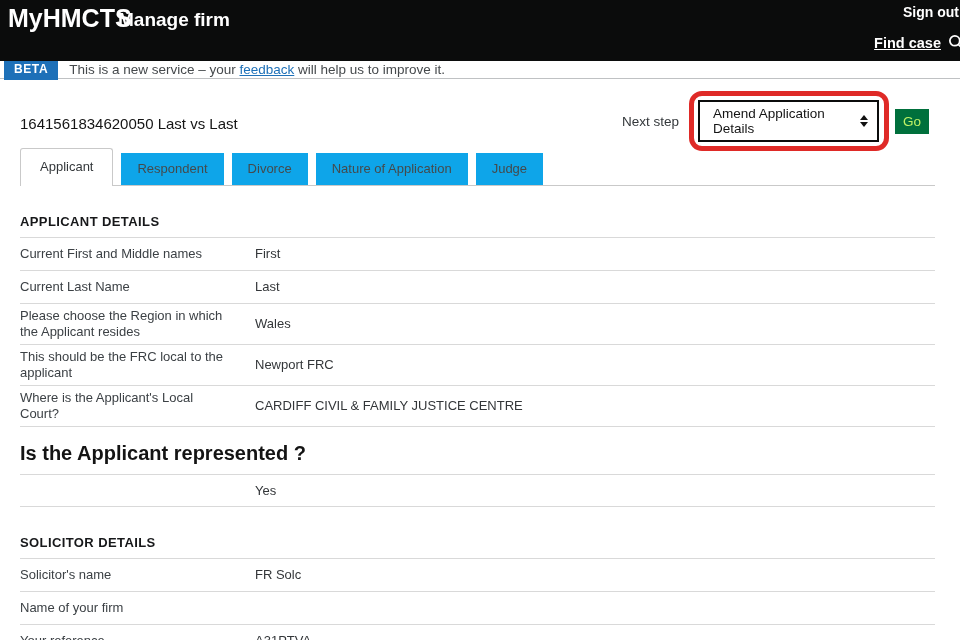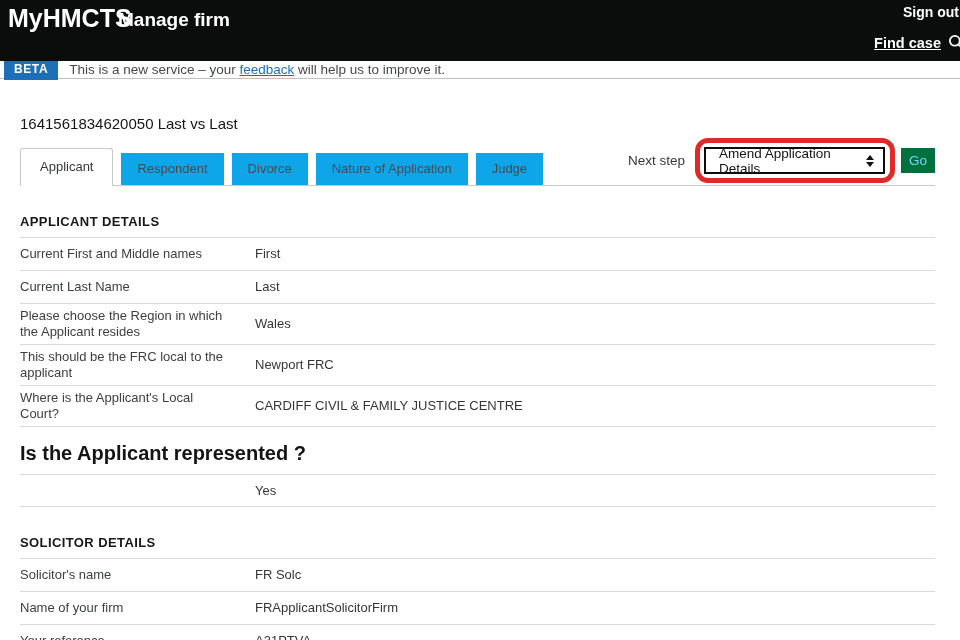--- a/index.html
+++ b/index.html
@@ -21,32 +21,32 @@
   .phase { height:18px; border-bottom:1px solid #bfc1c3; display:flex; align-items:center; padding-left:4px; background:#fff; }
   .beta-badge { background:#1d70b8; color:#fff; font-size:12px; font-weight:700; letter-spacing:.6px; padding:3px 10px 4px; }
   .phase-text { margin-left:11px; font-size:13.5px; color:#45494c; }
   .phase-text a { color:#1d70b8; text-decoration:underline; }
 
   
   .main { padding-left:20px; width:935px; }
 
   .case-row { position:relative; height:73px; }
   .case-title { position:absolute; left:0; top:36px; font-size:15px; font-weight:400; color:#151515; }
-  .next-step { position:absolute; right:0; top:21px; display:flex; align-items:center;margin-top:47px; }
+  .next-step { position:absolute; right:6px; top:21px; display:flex; align-items:center; }
   .next-label { font-size:13.5px; color:#34383b; margin-right:19px; }
   .select-wrap { position:relative; }
-  .select { width:181px; height:27px; background:#fff; border:2px solid #0b0c0c;
+  .select { width:181px; height:42px; background:#fff; border:2px solid #0b0c0c;
             display:flex; align-items:center; justify-content:space-between;
             padding:0 9px 0 13px; font-size:13.5px; color:#141414; cursor:pointer; }
   .ring { position:absolute; left:-9px; right:-10px; top:-9px; bottom:-9px;
           border:5px solid #df2a27; border-radius:13px; pointer-events:none; }
   .tri { display:block; width:0; height:0; border-left:4px solid transparent; border-right:4px solid transparent; }
   .tri-up { border-bottom:5px solid #111; margin-bottom:2px; }
   .tri-down { border-top:5px solid #111; }
-  .go-btn { margin-left:16px; min-width:33px; height:25px; background:#00703c; color:#7dd3fc;
+  .go-btn { margin-left:16px; min-width:33px; height:25px; background:#00703c; color:#bef264;
             font-size:13.5px; border:none; border-radius:0; padding:0 8px;
             display:flex; align-items:center; justify-content:center; cursor:pointer; }
 
   
   .tabs { display:flex; align-items:flex-end; height:34px; border-bottom:1px solid #c9c9c9; }
   .tab { background:#0ea5e9; color:#454a4c; font-size:13px; padding:8px 16px 9px;
          margin-right:8px; white-space:nowrap; cursor:pointer; }
   .tab.active { background:#fff; color:#34383b; border:1px solid #c9c9c9; border-bottom:none;
                 margin-bottom:-1px; padding:10px 19px 12px; border-radius:3px 3px 0 0; }
 
@@ -141,20 +141,19 @@
   </div>
 
   <div class="sec-head">SOLICITOR DETAILS</div>
 
   <div class="row">
     <div class="lbl">Solicitor's name</div>
     <div class="val">FR Solc</div>
   </div>
   <div class="row">
     <div class="lbl">Name of your firm</div>
-    <div class="val">FRApplicantSolicitorFirm</div>
   </div>
   <div class="row">
     <div class="lbl">Your reference</div>
     <div class="val">A31PTVA</div>
   </div>
 
 </div>
 
 </body></html>

